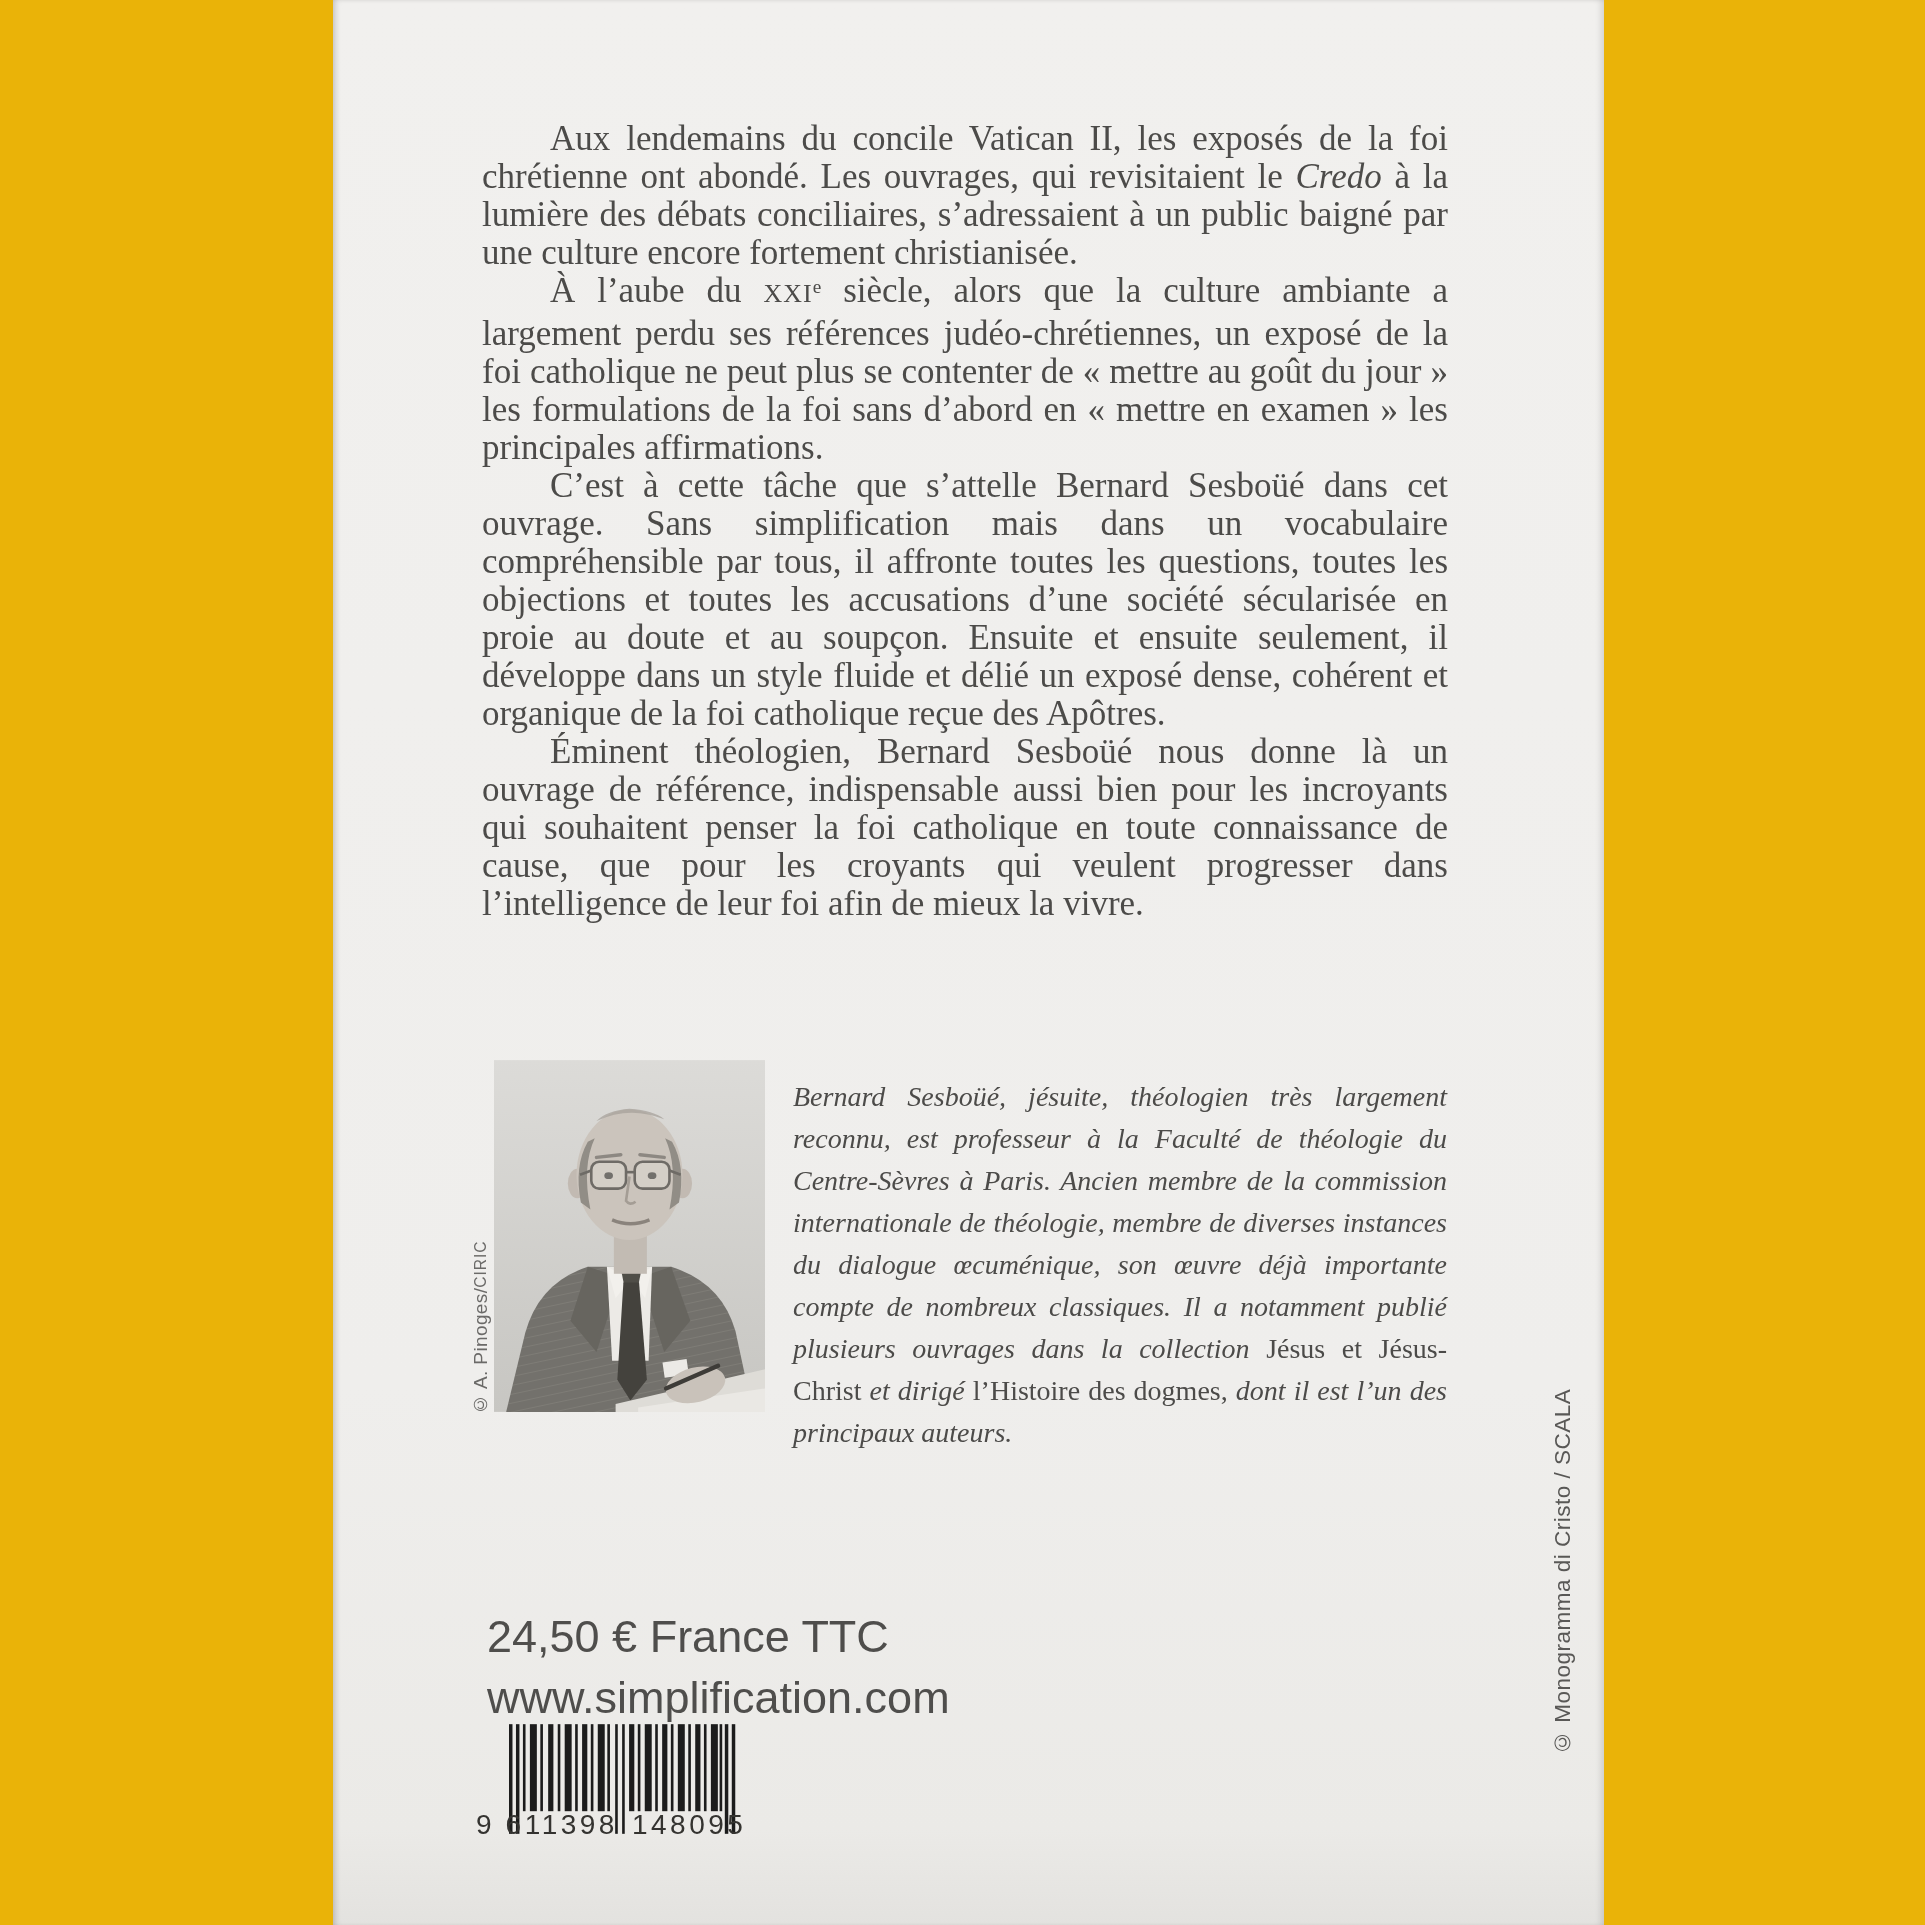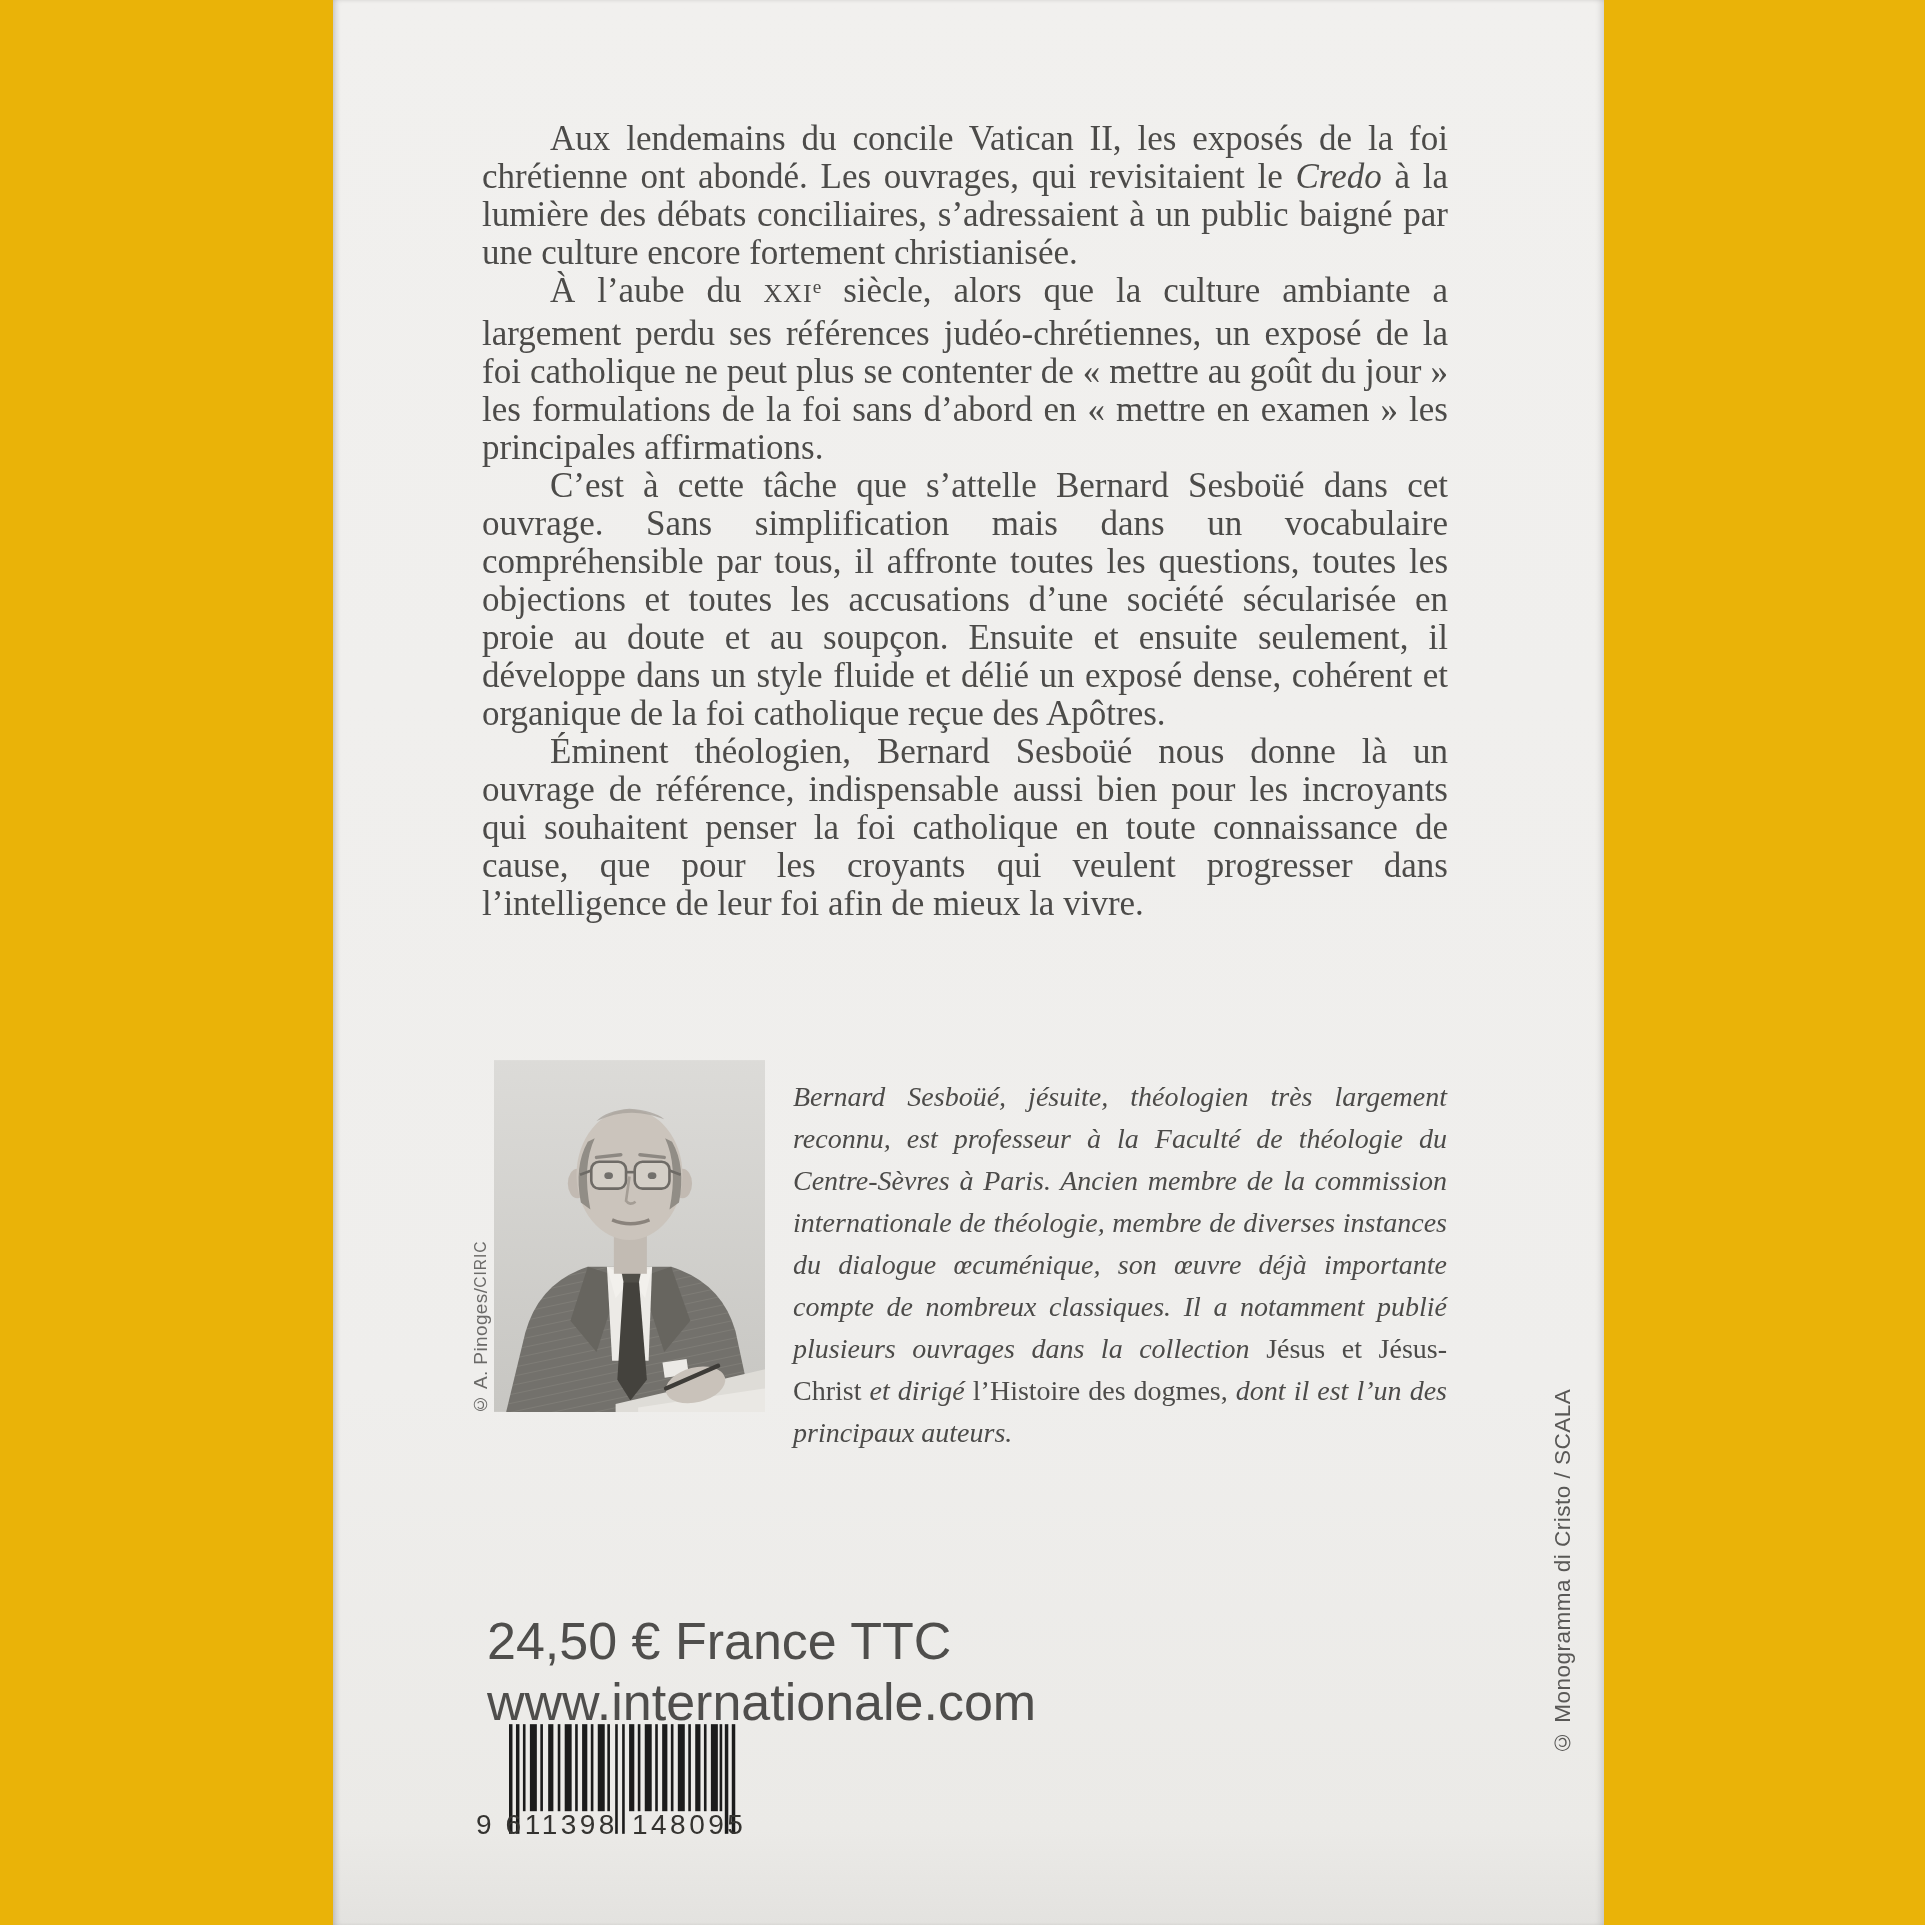--- a/index.html
+++ b/index.html
@@ -44,21 +44,21 @@
   .bio {
     position:absolute; left:460px; top:1076px; width:654px;
     color:#4c4b49; font-size:28px; line-height:42px; text-align:justify;
     font-style:italic;
   }
   .bio .roman { font-style:normal; }
   
   .price, .website {
     position:absolute; left:154px;
     font-family:"Liberation Sans","DejaVu Sans",sans-serif;
-    font-size:52px; color:#4f4e4c;
+    font-size:45px; color:#4f4e4c;
   }
   .price { top:1611px; }
   .website { top:1672px; }
   
   .barcode-bars { position:absolute; left:176px; top:1724px; }
   .barcode-digits {
     position:absolute; left:143px; top:1809px; width:269px;
     font-family:"Liberation Sans","DejaVu Sans",sans-serif;
     font-size:28px; color:#343330; display:flex; align-items:flex-start;
   }
@@ -139,21 +139,21 @@
           <rect x="194" y="348" width="28" height="18" fill="#eceae6" transform="rotate(-8 194 348)"></rect>
           <ellipse cx="232" cy="374" rx="35" ry="20" fill="#c9c2ba" transform="rotate(-14 232 374)"></ellipse>
           <line x1="198" y1="378" x2="258" y2="352" stroke="#3e3c38" stroke-width="5" stroke-linecap="round"></line>
         </g>
       </svg>
     </div>
 
     <div class="bio"><span>Bernard Sesboüé, jésuite, théologien très largement reconnu, est professeur à la Faculté de théologie du Centre-Sèvres à Paris. Ancien membre de la commission internationale de théologie, membre de diverses instances du dialogue œcuménique, son œuvre déjà importante compte de nombreux classiques. Il a notamment publié plusieurs ouvrages dans la collection </span><span class="roman">Jésus et Jésus-Christ</span><span> et dirigé </span><span class="roman">l’Histoire des dogmes,</span><span> dont il est l’un des principaux auteurs.</span></div>
 
     <div class="price">24,50 € France TTC</div>
-    <div class="website">www.internationale.com</div>
+    <div class="website">www.simplification.com</div>
 
     <svg class="barcode-bars" width="228" height="110" viewBox="0 0 262 126">
       <g fill="#1c1c1c">
         <rect x="0" y="0" width="4" height="126"></rect>
           <rect x="8" y="0" width="4" height="126"></rect>
         <rect x="16" y="0" width="3" height="100"></rect>
           <rect x="24" y="0" width="8" height="100"></rect>
         <rect x="36" y="0" width="3" height="100"></rect>
           <rect x="45" y="0" width="6" height="100"></rect>
         <rect x="56" y="0" width="3" height="100"></rect>

